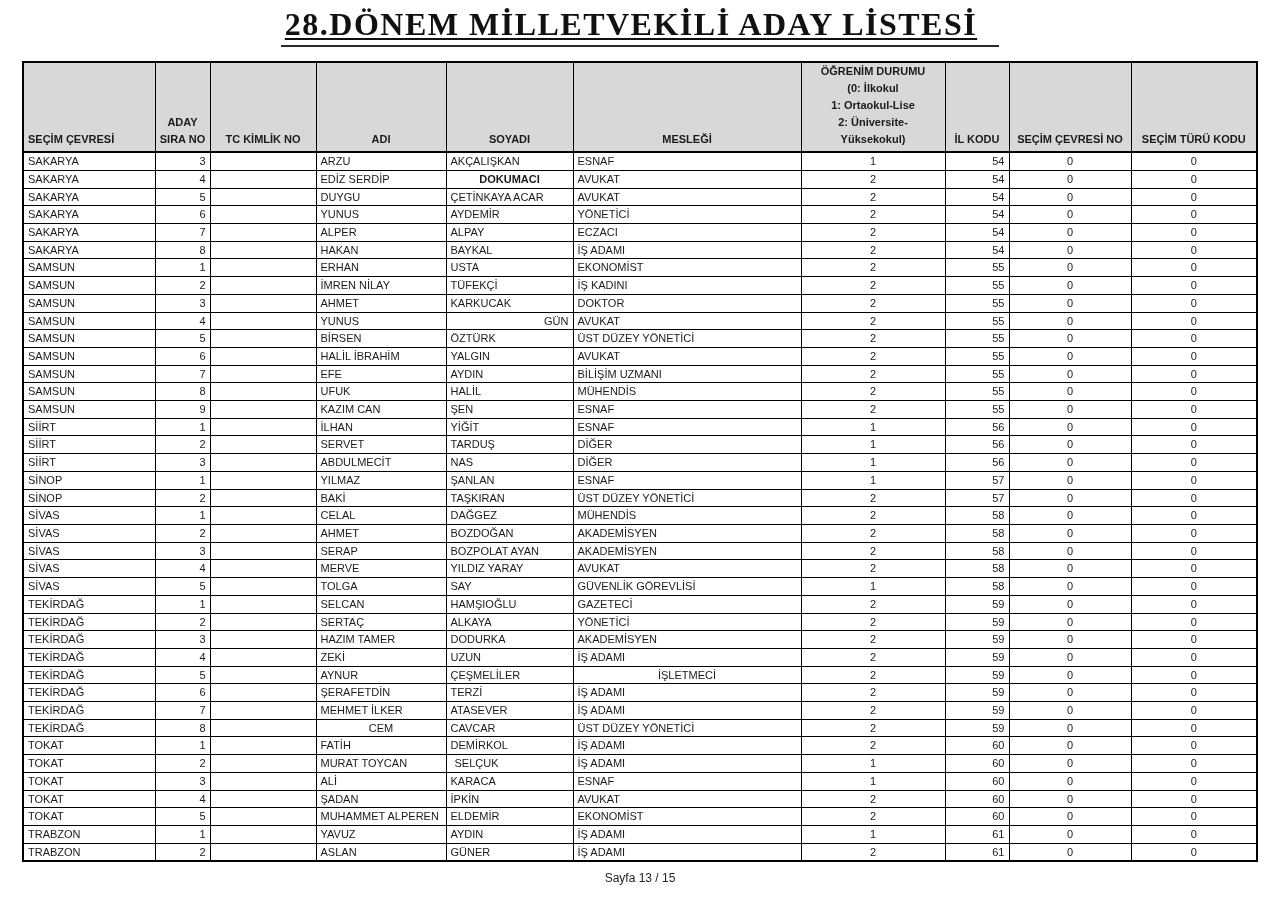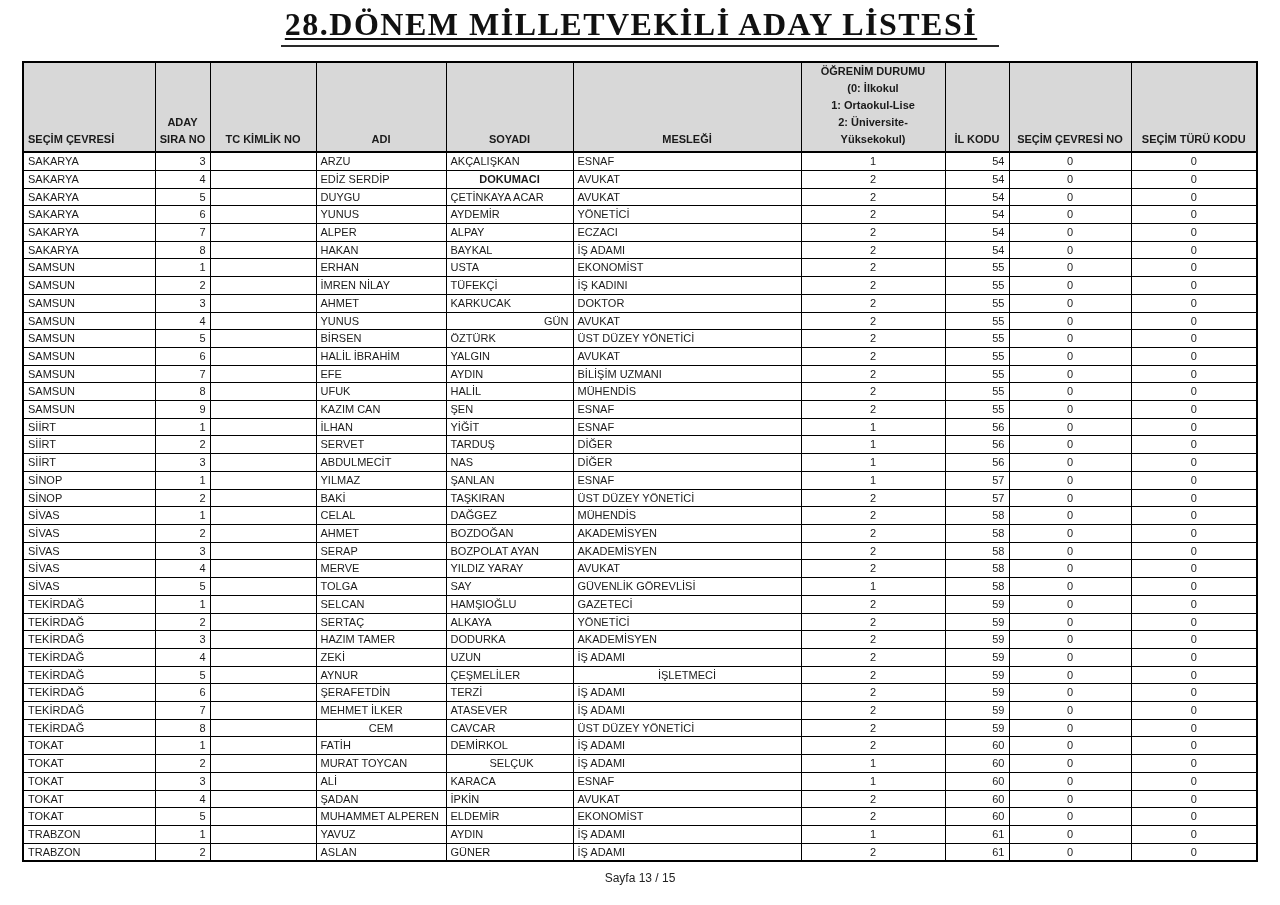--- a/index.html
+++ b/index.html
@@ -515,21 +515,21 @@
         <td style="text-align: center;">2</td>
         <td style="text-align: right;">60</td>
         <td style="text-align: center;">0</td>
         <td style="text-align: center;">0</td>
       </tr>
       <tr>
         <td style="text-align: left;">TOKAT</td>
         <td style="text-align: right;">2</td>
         <td style="text-align: left;"></td>
         <td style="text-align: left;">MURAT TOYCAN</td>
-        <td style="text-align: center; padding-left: 8px;">SELÇUK</td>
+        <td style="text-align: left; padding-left: 8px;">SELÇUK</td>
         <td style="text-align: left;">İŞ ADAMI</td>
         <td style="text-align: center;">1</td>
         <td style="text-align: right;">60</td>
         <td style="text-align: center;">0</td>
         <td style="text-align: center;">0</td>
       </tr>
       <tr>
         <td style="text-align: left;">TOKAT</td>
         <td style="text-align: right;">3</td>
         <td style="text-align: left;"></td>

